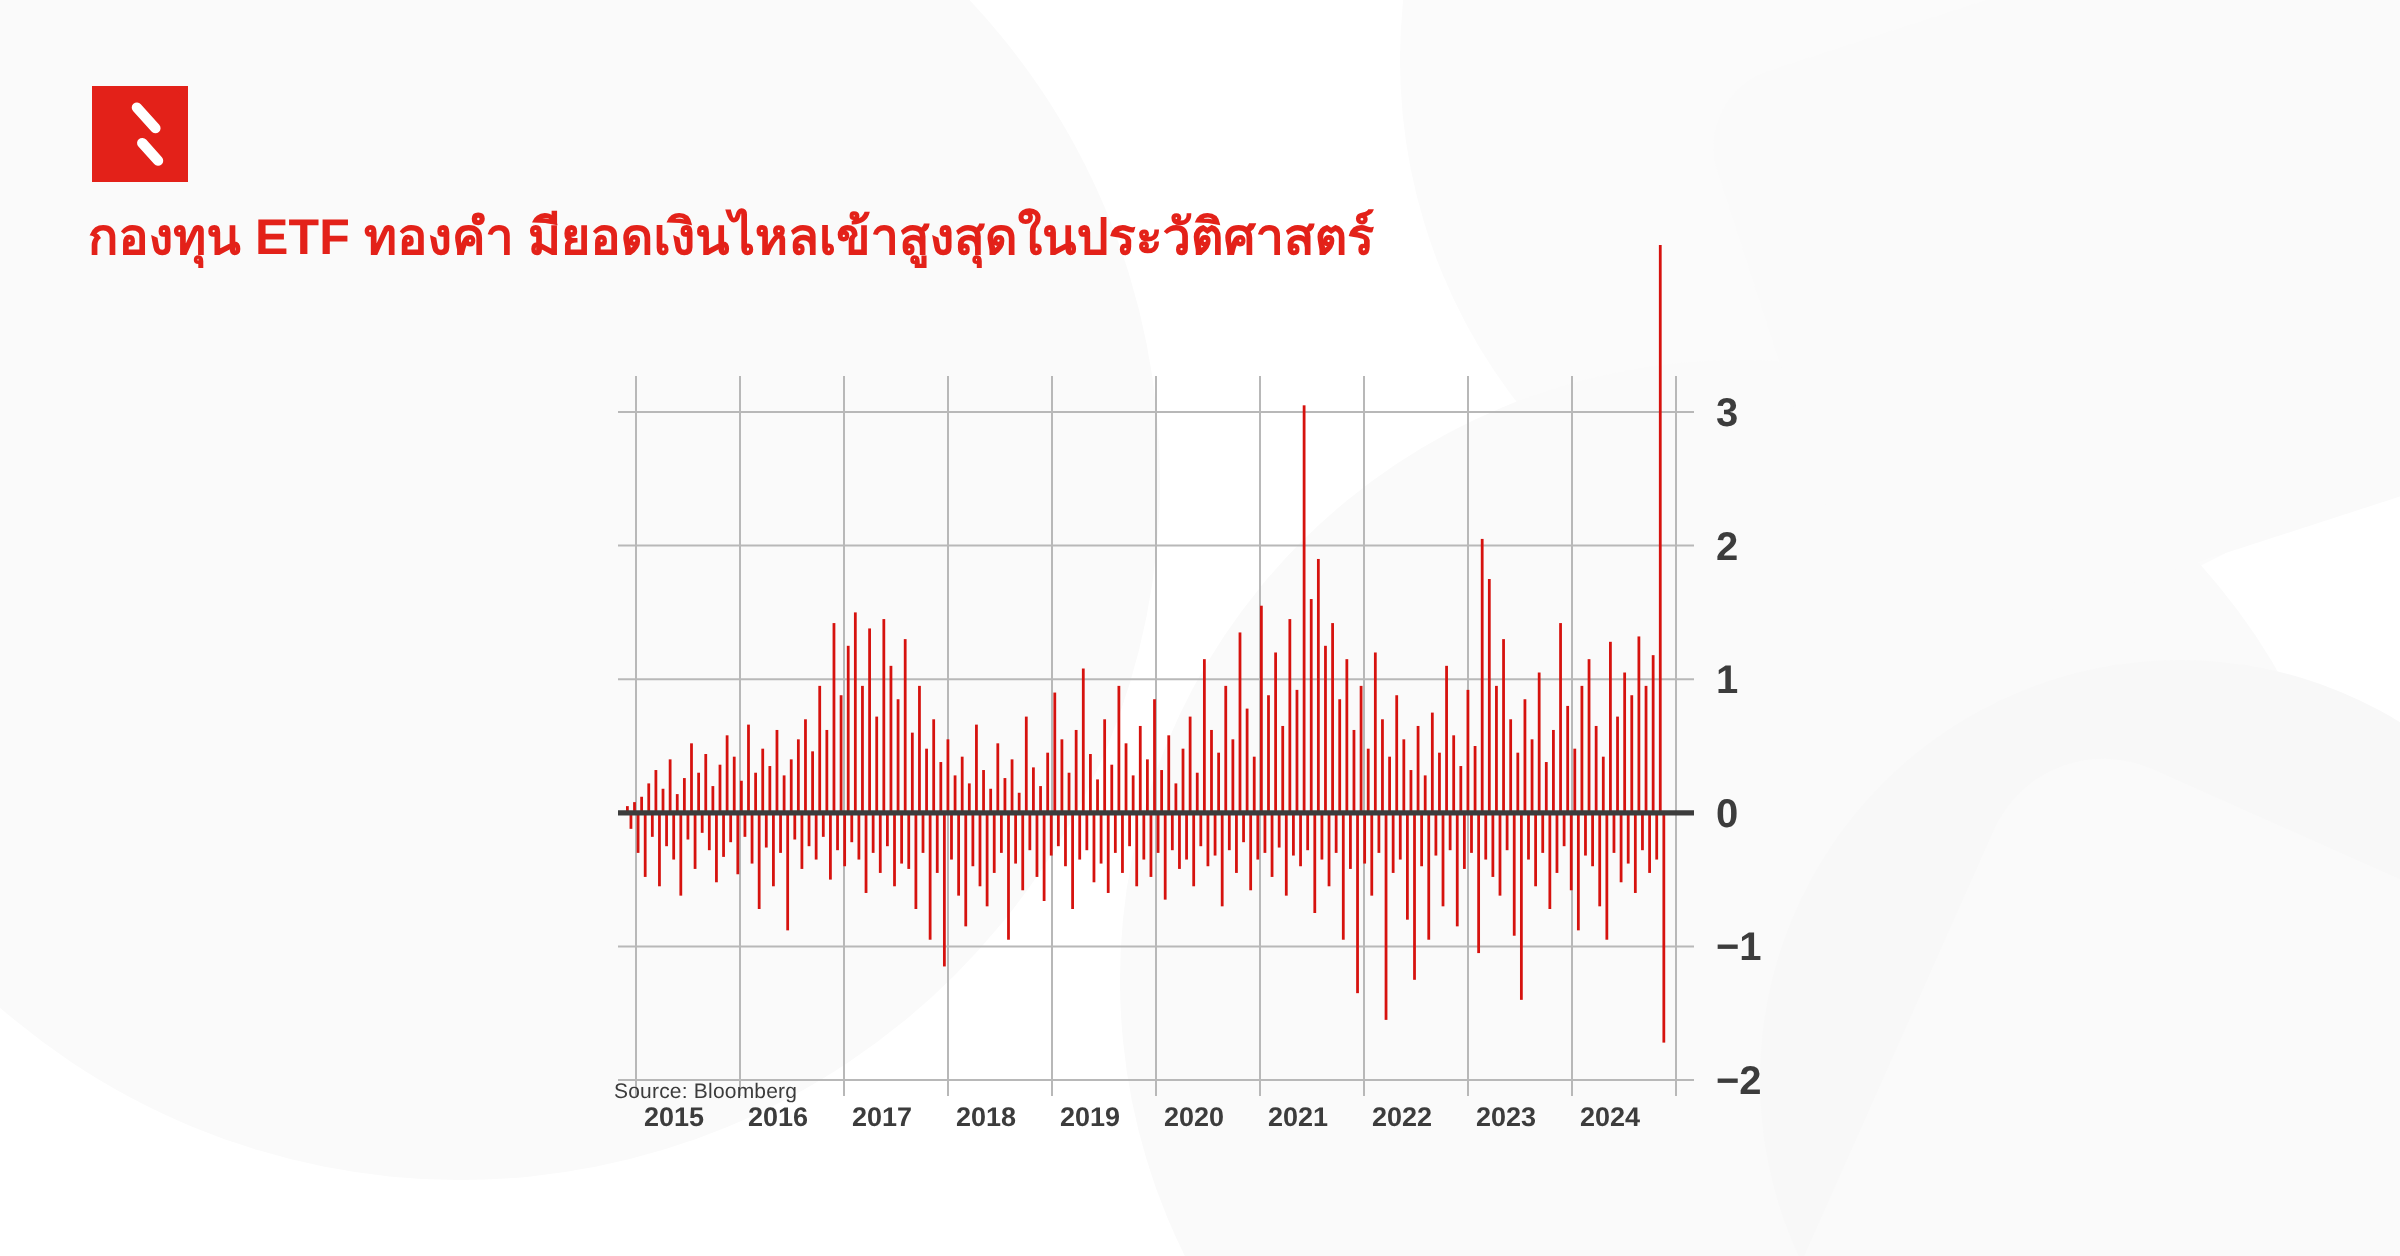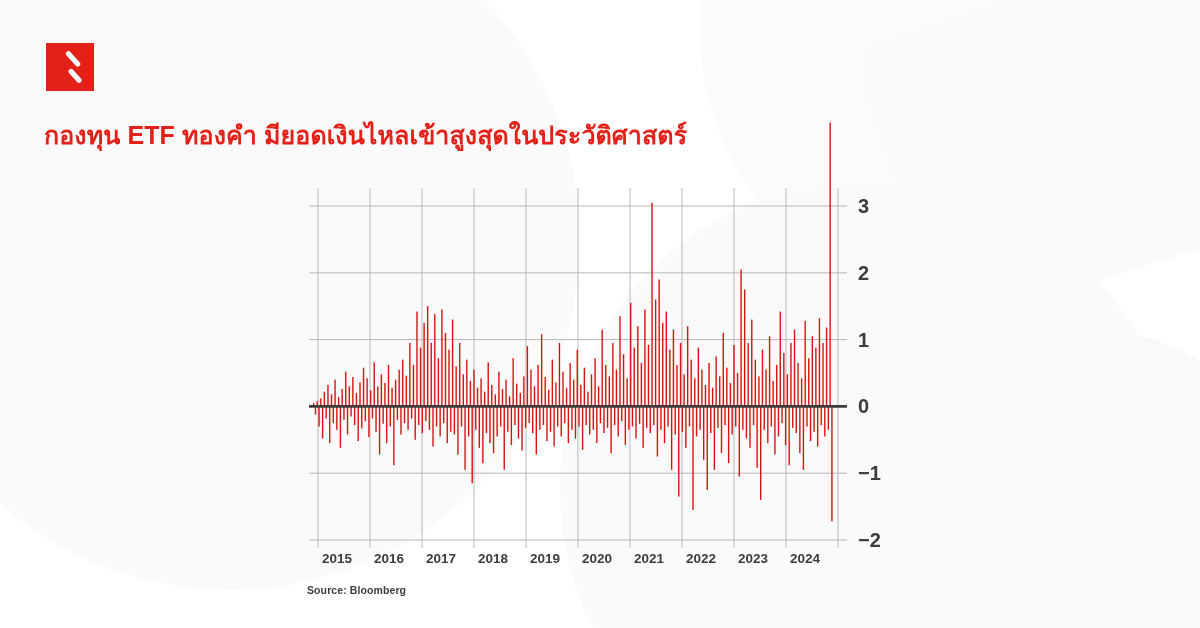--- a/index.html
+++ b/index.html
@@ -21,42 +21,42 @@
   .w1{width:520px;height:300px;left:880px;top:-40px;transform:rotate(-18deg);border-radius:40px 0 0 0;}
   .w2{width:420px;height:360px;left:930px;top:430px;transform:rotate(24deg);border-radius:60px;}
 
   
   #header{position:absolute;left:0;top:0;z-index:3;}
   #logo{
     position:absolute;left:46px;top:43px;width:48px;height:48px;
   }
   #logo svg{display:block;}
   #page-title{
-    position:absolute;left:44px;top:120px;
+    position:absolute;left:44px;top:104px;
     font-size:25px;font-weight:bold;
     color:#E32119;
     letter-spacing:0.1px;
     white-space:nowrap;
     line-height:1.25;
   }
 
   
   #chart-wrap{position:absolute;left:0;top:0;width:1200px;height:628px;z-index:2;}
   #chart-svg{position:absolute;left:0;top:0;}
   .ytick-label{
     font-family:"Liberation Sans","DejaVu Sans",sans-serif;
     font-size:20px;font-weight:bold;fill:#3c3c3c;
   }
   .xtick-label{
     font-family:"Liberation Sans","DejaVu Sans",sans-serif;
     font-size:13.5px;font-weight:bold;fill:#3c3c3c;
   }
   #source-note{
-    position:absolute;left:307px;top:584px;
-    font-size:10.5px;font-weight:bold;color:#3c3c3c;
+    position:absolute;left:307px;top:540px;
+    font-size:10.5px;font-weight:normal;color:#3c3c3c;
     letter-spacing:0.1px;
     z-index:3;
   }
 </style>
 </head>
 <body>
 
 <div id="bg-decor">
   <div class="blob b1"></div>
   <div class="blob b2"></div>

